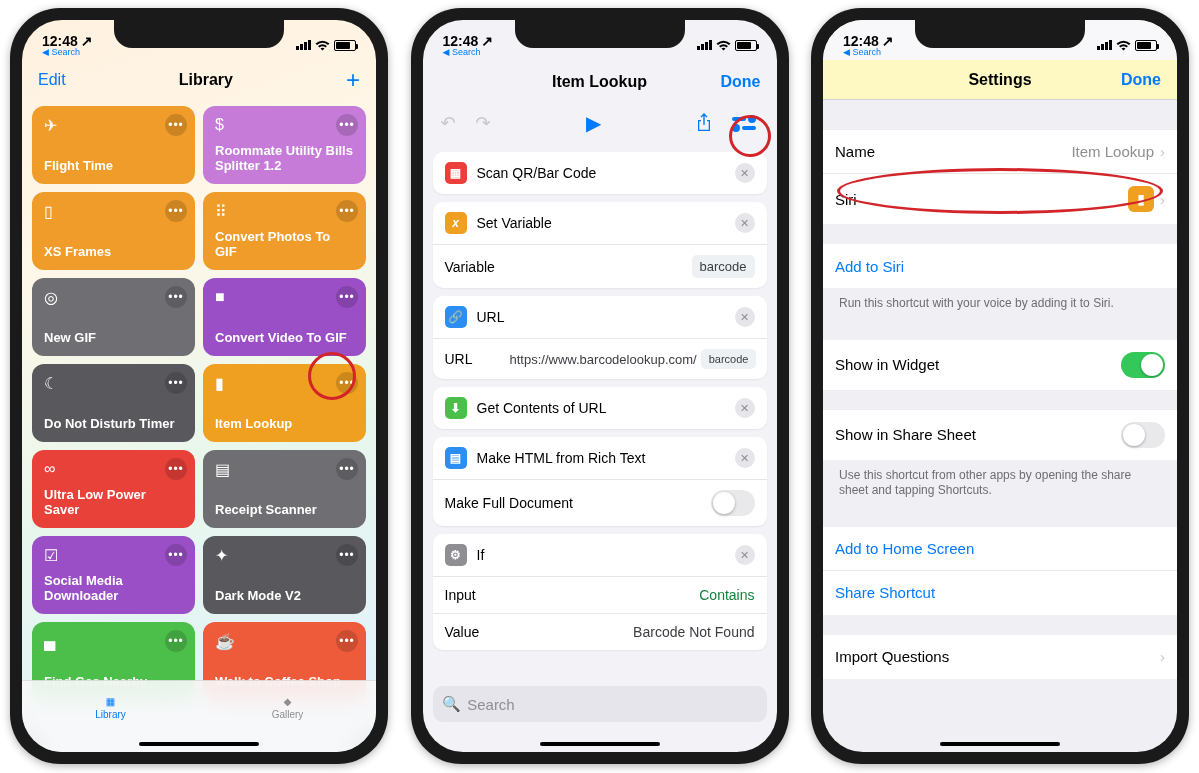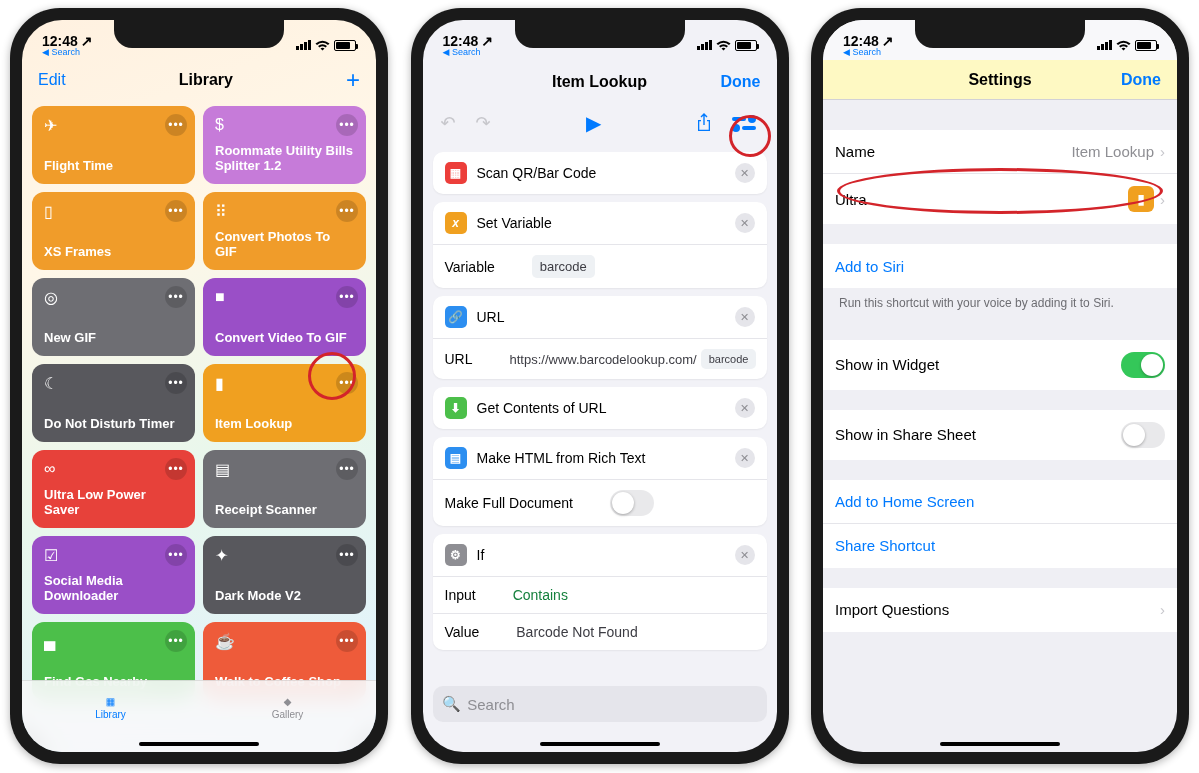--- a/index.html
+++ b/index.html
@@ -77,21 +77,21 @@
   .tb-toggle { width:26px; height:16px; position:relative;}
   .tb-toggle-track { display:flex; flex-direction:column; gap:1px;}
   .tb-toggle-row { display:flex; align-items:center; gap:2px;}
   .tb-dot { width:8px; height:8px; border-radius:50%; background:#007aff;}
   .tb-bar { width:14px; height:4px; border-radius:2px; background:#007aff;}
   .actions { padding:6px 10px 50px; display:flex; flex-direction:column; gap:8px; overflow:hidden;}
   .action-card { background:#fff; border-radius:10px; box-shadow:0 1px 2px rgba(0,0,0,.06);}
   .action-row { display:flex; align-items:center; padding:10px 12px; gap:10px; font-size:14px;}
   .action-icon { width:22px; height:22px; border-radius:5px; display:flex; align-items:center; justify-content:center; color:#fff; font-size:12px; font-weight:bold; flex-shrink:0;}
   .action-close { margin-left:auto; width:20px; height:20px; border-radius:50%; background:#e5e5ea; color:#8e8e93; display:flex; align-items:center; justify-content:center; font-size:11px;}
-  .action-subrow { border-top:1px solid #e5e5ea; padding:10px 12px; display:flex; justify-content:flex-start; align-items:center; font-size:14px;gap:37px;}
+  .action-subrow { border-top:1px solid #e5e5ea; padding:10px 12px; display:flex; justify-content:space-between; align-items:center; font-size:14px;gap:37px;}
   .pill { background:#eef1f4; border-radius:5px; padding:4px 8px; font-size:13px; color:#3c3c43;}
   .ios-switch { width:44px; height:26px; border-radius:13px; background:#e9e9eb; position:relative;}
   .ios-switch.on { background:#34c759;}
   .ios-switch::after { content:""; position:absolute; top:2px; left:2px; width:22px; height:22px; background:#fff; border-radius:50%; box-shadow:0 1px 3px rgba(0,0,0,.3);}
   .ios-switch.on::after { left:auto; right:2px;}
   .chevron { color:#c7c7cc; font-size:12px;}
   .search-bar { position:absolute; bottom:30px; left:10px; right:10px; height:36px; background:rgba(142,142,147,.12); border-radius:10px; display:flex; align-items:center; padding:0 10px; gap:6px; color:#8e8e93; font-size:15px;}
 
   
   .p3-screen { background:#efeff4;}
@@ -401,21 +401,21 @@
       <span class="nav-btn" style="font-weight:600">Done</span>
     </div>
 
     <div class="settings-group" style="margin-top:30px">
       <div class="settings-row">
         <span class="settings-label">Name</span>
         <span class="settings-value">Item Lookup</span>
         <span class="settings-chev">›</span>
       </div>
       <div class="settings-row">
-        <span class="settings-label">Ultra</span>
+        <span class="settings-label">Siri</span>
         <span class="icon-box">▮</span>
         <span class="settings-chev" style="margin-left:6px">›</span>
       </div>
     </div>
     <div class="oval-red" style="top:148px; left:14px; width:326px; height:46px; border-radius:50%;"></div>
 
     <div class="settings-group">
       <div class="settings-row settings-link">
         <span>Add to Siri</span>
       </div>
@@ -428,20 +428,21 @@
         <span class="ios-switch on"></span>
       </div>
     </div>
 
     <div class="settings-group">
       <div class="settings-row">
         <span class="settings-label">Show in Share Sheet</span>
         <span class="ios-switch"></span>
       </div>
     </div>
+    <div class="settings-hint">Use this shortcut from other apps by opening the share sheet and tapping Shortcuts.</div>
 
     <div class="settings-group">
       <div class="settings-row settings-link">
         <span>Add to Home Screen</span>
       </div>
       <div class="settings-row settings-link">
         <span>Share Shortcut</span>
       </div>
     </div>
 

